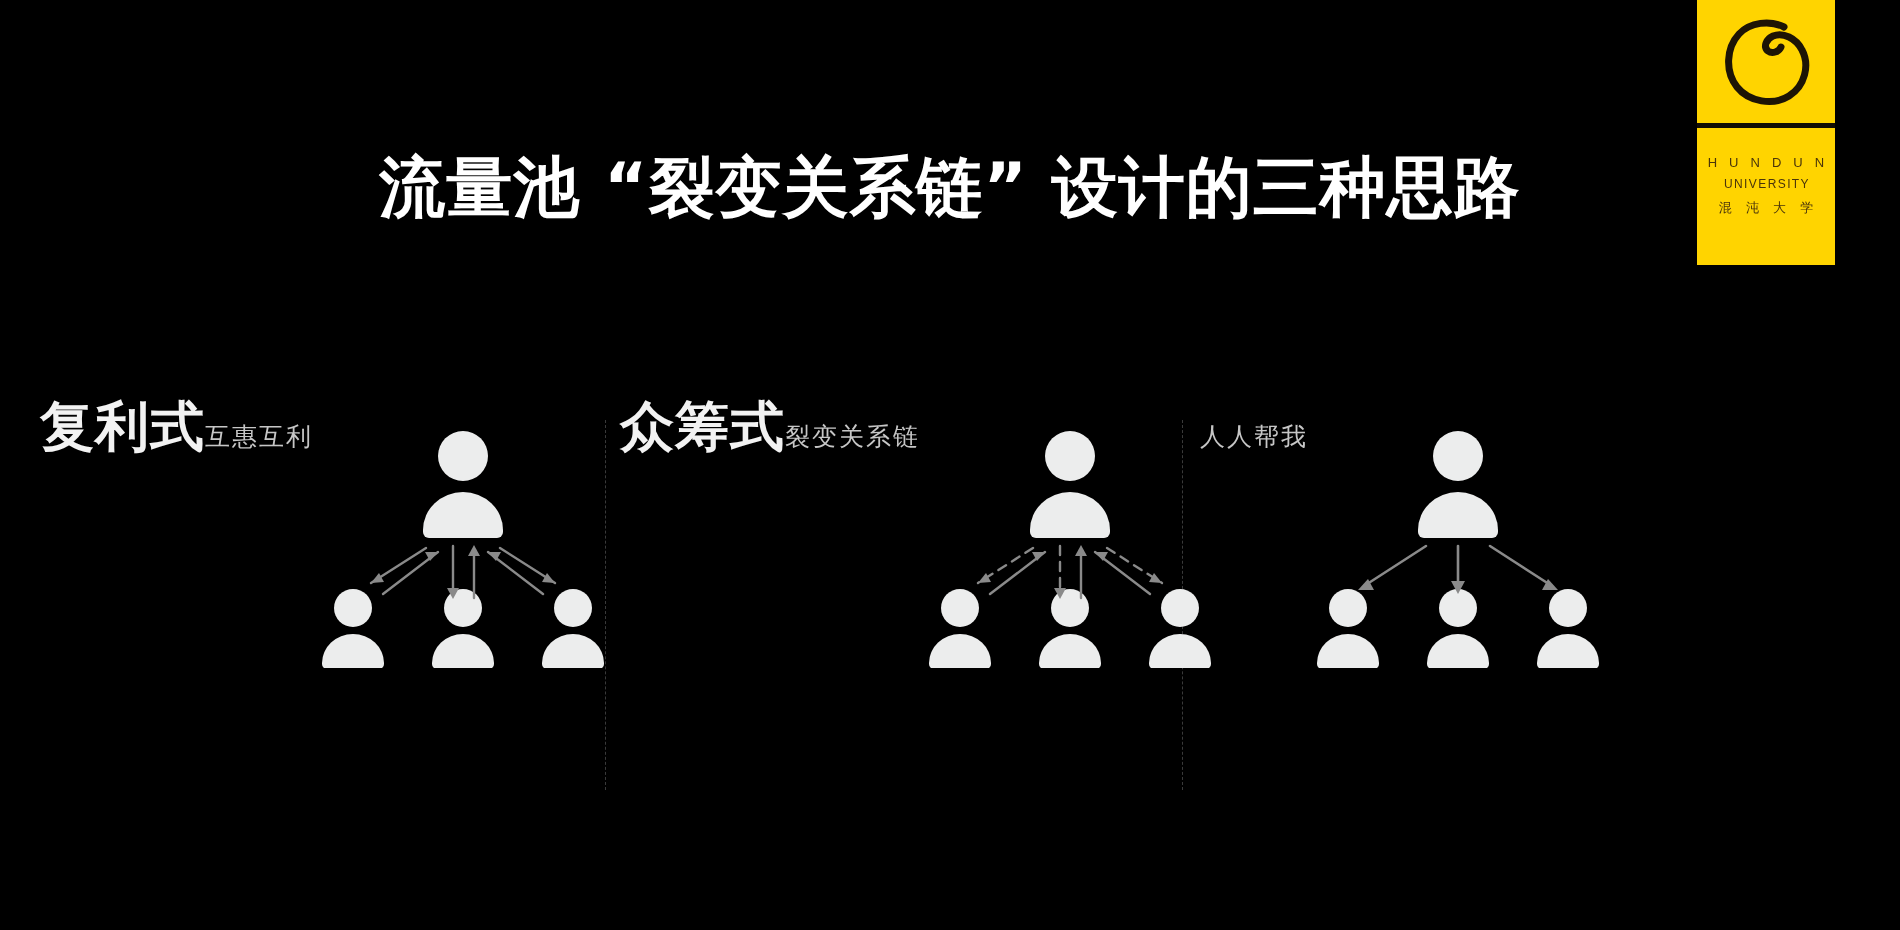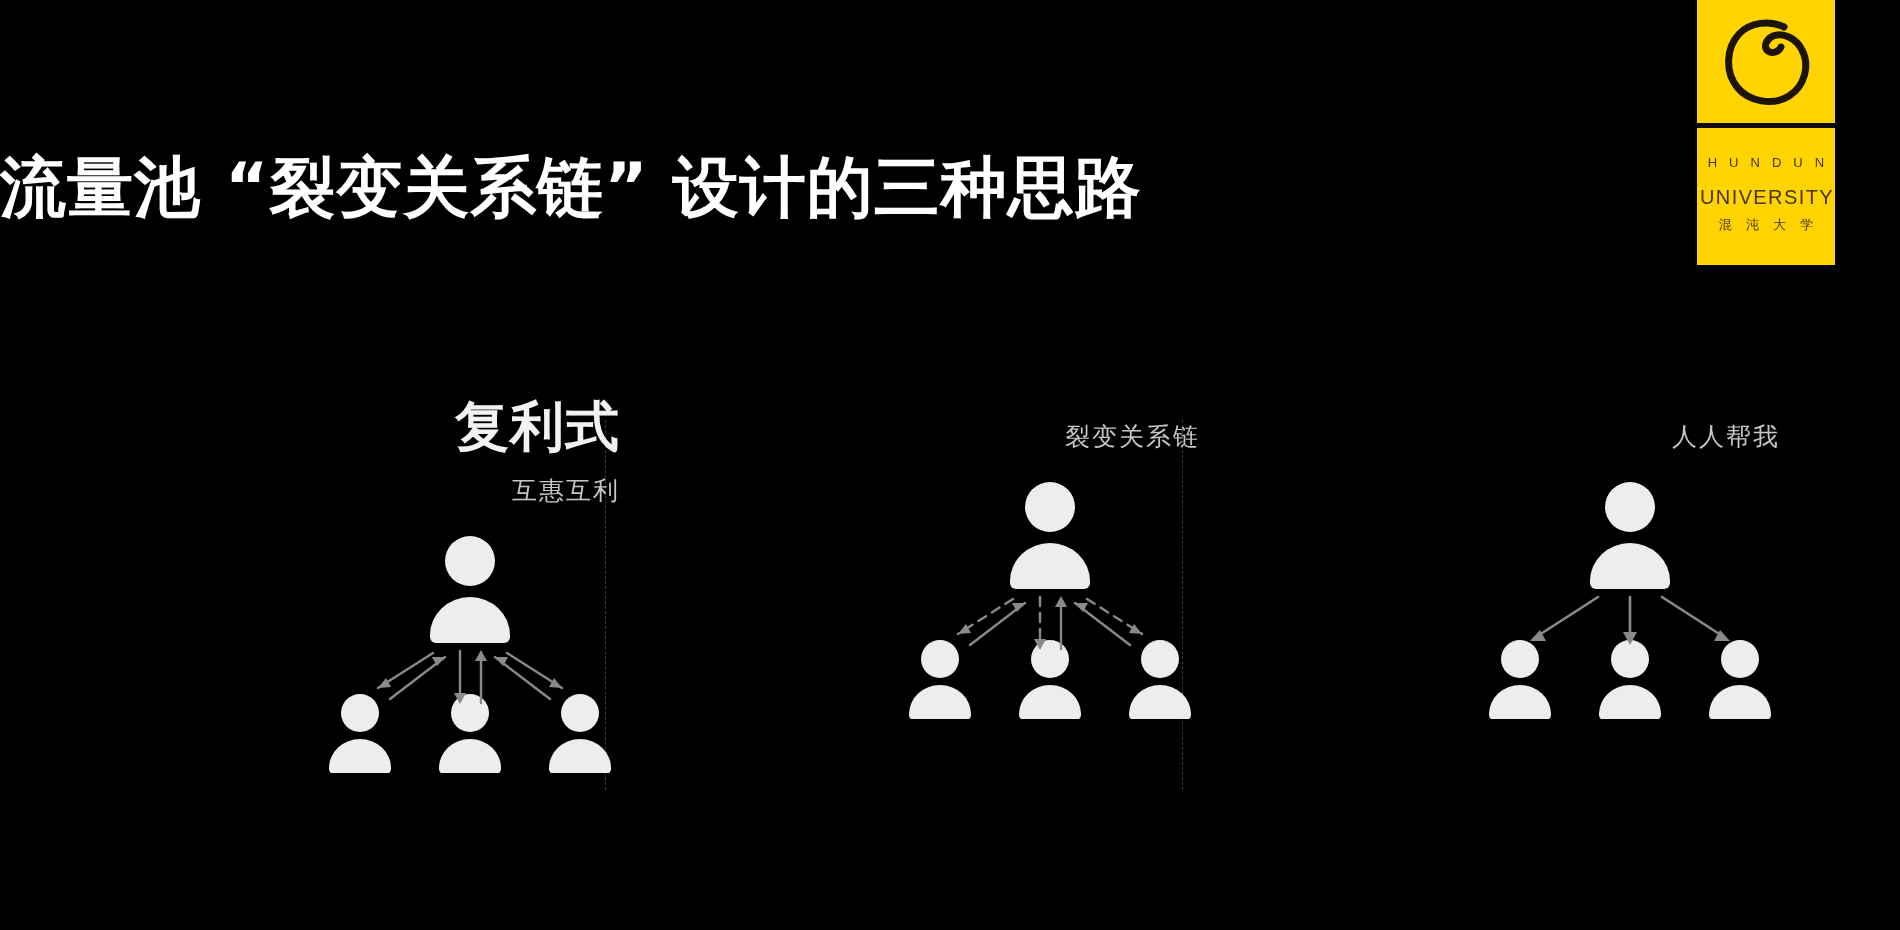--- a/index.html
+++ b/index.html
@@ -52,43 +52,43 @@
     color: #4a350a;
   }
   .logo-line1 {
     font-size: 13px;
     letter-spacing: 4.2px;
     font-weight: 400;
     line-height: 1;
     padding-left: 4px;
   }
   .logo-line2 {
-    font-size: 20px;
+    font-size: 12px;
     letter-spacing: 1.4px;
     font-weight: 400;
     line-height: 1;
-    margin-top: 18px;
+    margin-top: 9px;
     padding-left: 2px;
   }
   .logo-line3 {
     font-size: 13px;
     letter-spacing: 5px;
     line-height: 1;
     margin-top: 11px;
     padding-left: 5px;
     font-family: "DejaVu Sans", "Liberation Sans", sans-serif;
   }
 
   
   .slide-title {
     position: absolute;
     left: 0;
     right: 0;
     top: 108px;
-    text-align: left;
+    text-align: center;
     color: #ffffff;
     font-size: 66px;
     font-weight: 700;
     letter-spacing: 1px;
     line-height: 1.1;
     white-space: nowrap;
     font-family: "DejaVu Sans", "Liberation Sans", sans-serif;
   }
 
   
@@ -97,22 +97,21 @@
     left: 0;
     top: 400px;
     width: 1900px;
     height: 440px;
     display: flex;
   }
   .column {
     position: relative;
     width: 580px;
     display: flex;
-    flex-direction: column;
-    align-items: flex-end;
+    align-items: flex-start;
   }
   .col-1 { margin-left: 40px; }
   .col-2 { }
   .col-3 { }
 
   .col-title {
     color: #f2f2f2;
     font-size: 54px;
     font-weight: 700;
     line-height: 1;
@@ -224,20 +223,21 @@
             <g>
               <line x1="230" y1="166" x2="175" y2="124"></line>
               <path d="M175 124 l13 0 l-5 9 z" fill="#8a8a8a" stroke="none"></path>
             </g>
           </g>
         </svg>
       </div>
     </div>
 
     <div class="column col-2">
+      <div class="col-title">众筹式</div>
       <div class="col-sub">裂变关系链</div>
       <div class="diagram">
         <svg width="300" height="240" viewBox="0 0 300 240" aria-hidden="true">
           <g fill="#eceded">
             <circle cx="150" cy="28" r="25"></circle>
             <path d="M110 102 a40 38 0 0 1 80 0 v2 a6 6 0 0 1 -6 6 h-68 a6 6 0 0 1 -6 -6 z"></path>
             <circle cx="40" cy="180" r="19"></circle>
             <path d="M9 235 a31 29 0 0 1 62 0 v1 a5 5 0 0 1 -5 5 h-52 a5 5 0 0 1 -5 -5 z"></path>
             <circle cx="150" cy="180" r="19"></circle>
             <path d="M119 235 a31 29 0 0 1 62 0 v1 a5 5 0 0 1 -5 5 h-52 a5 5 0 0 1 -5 -5 z"></path>

